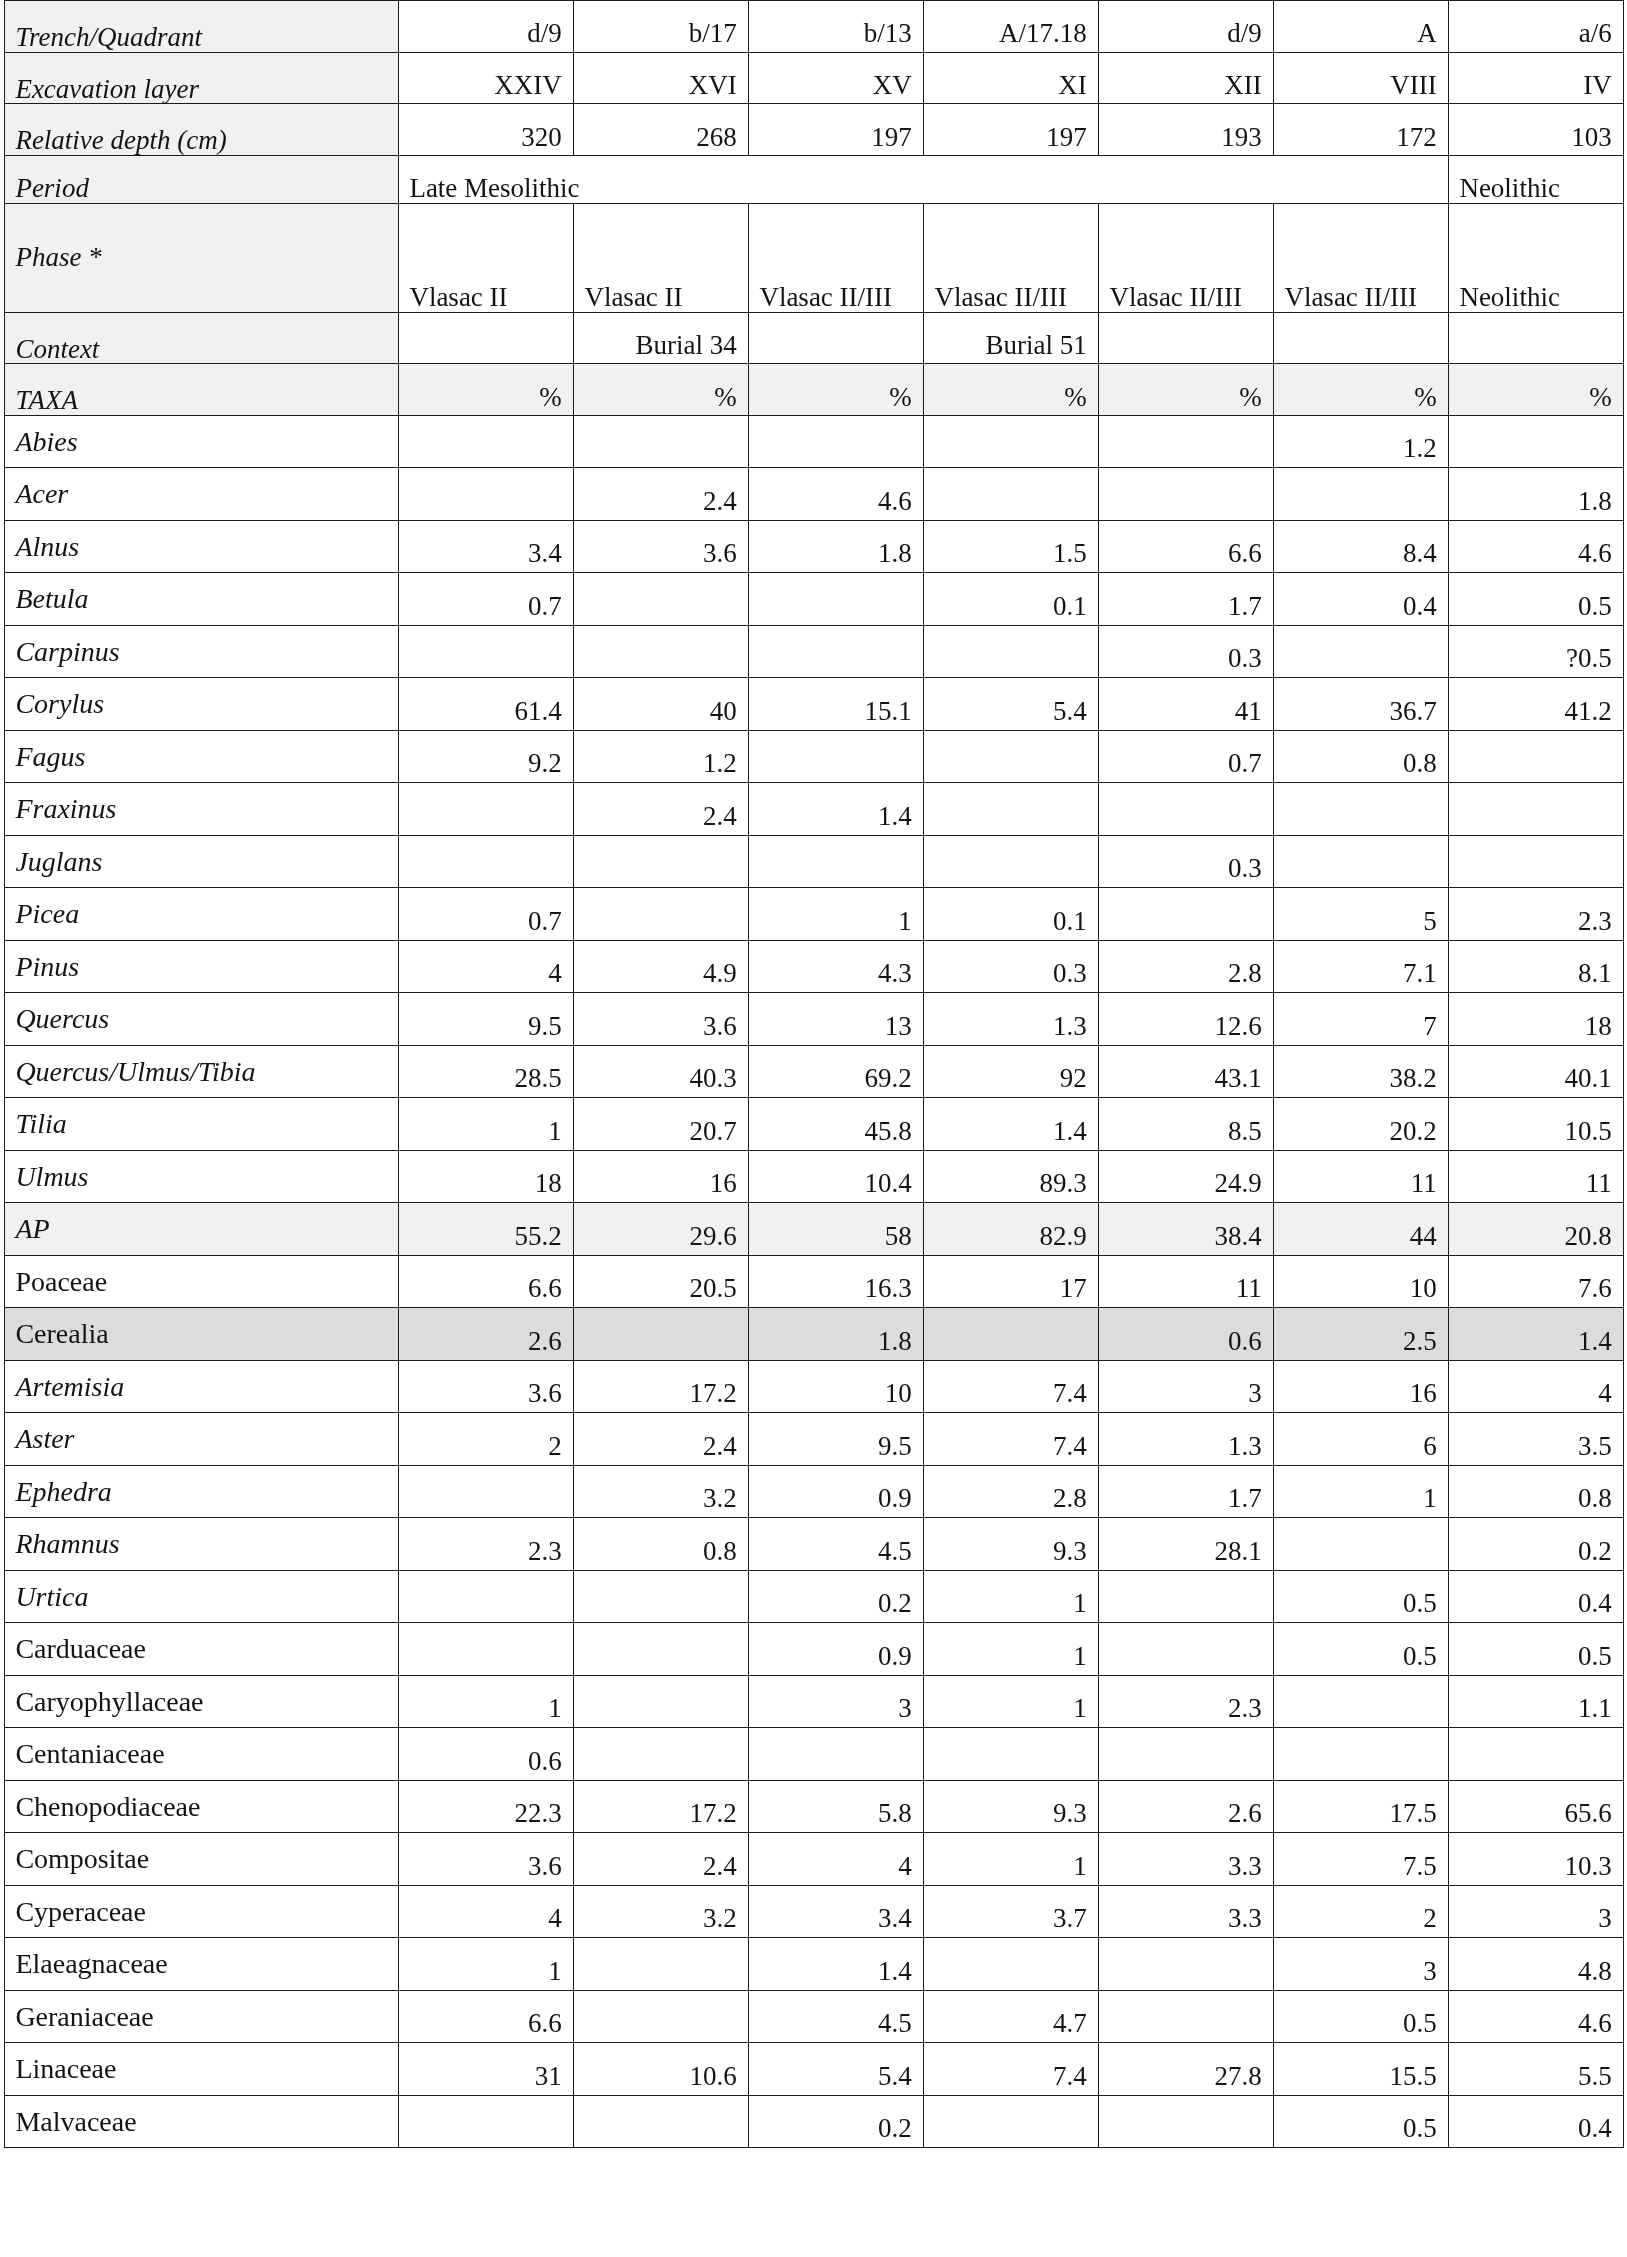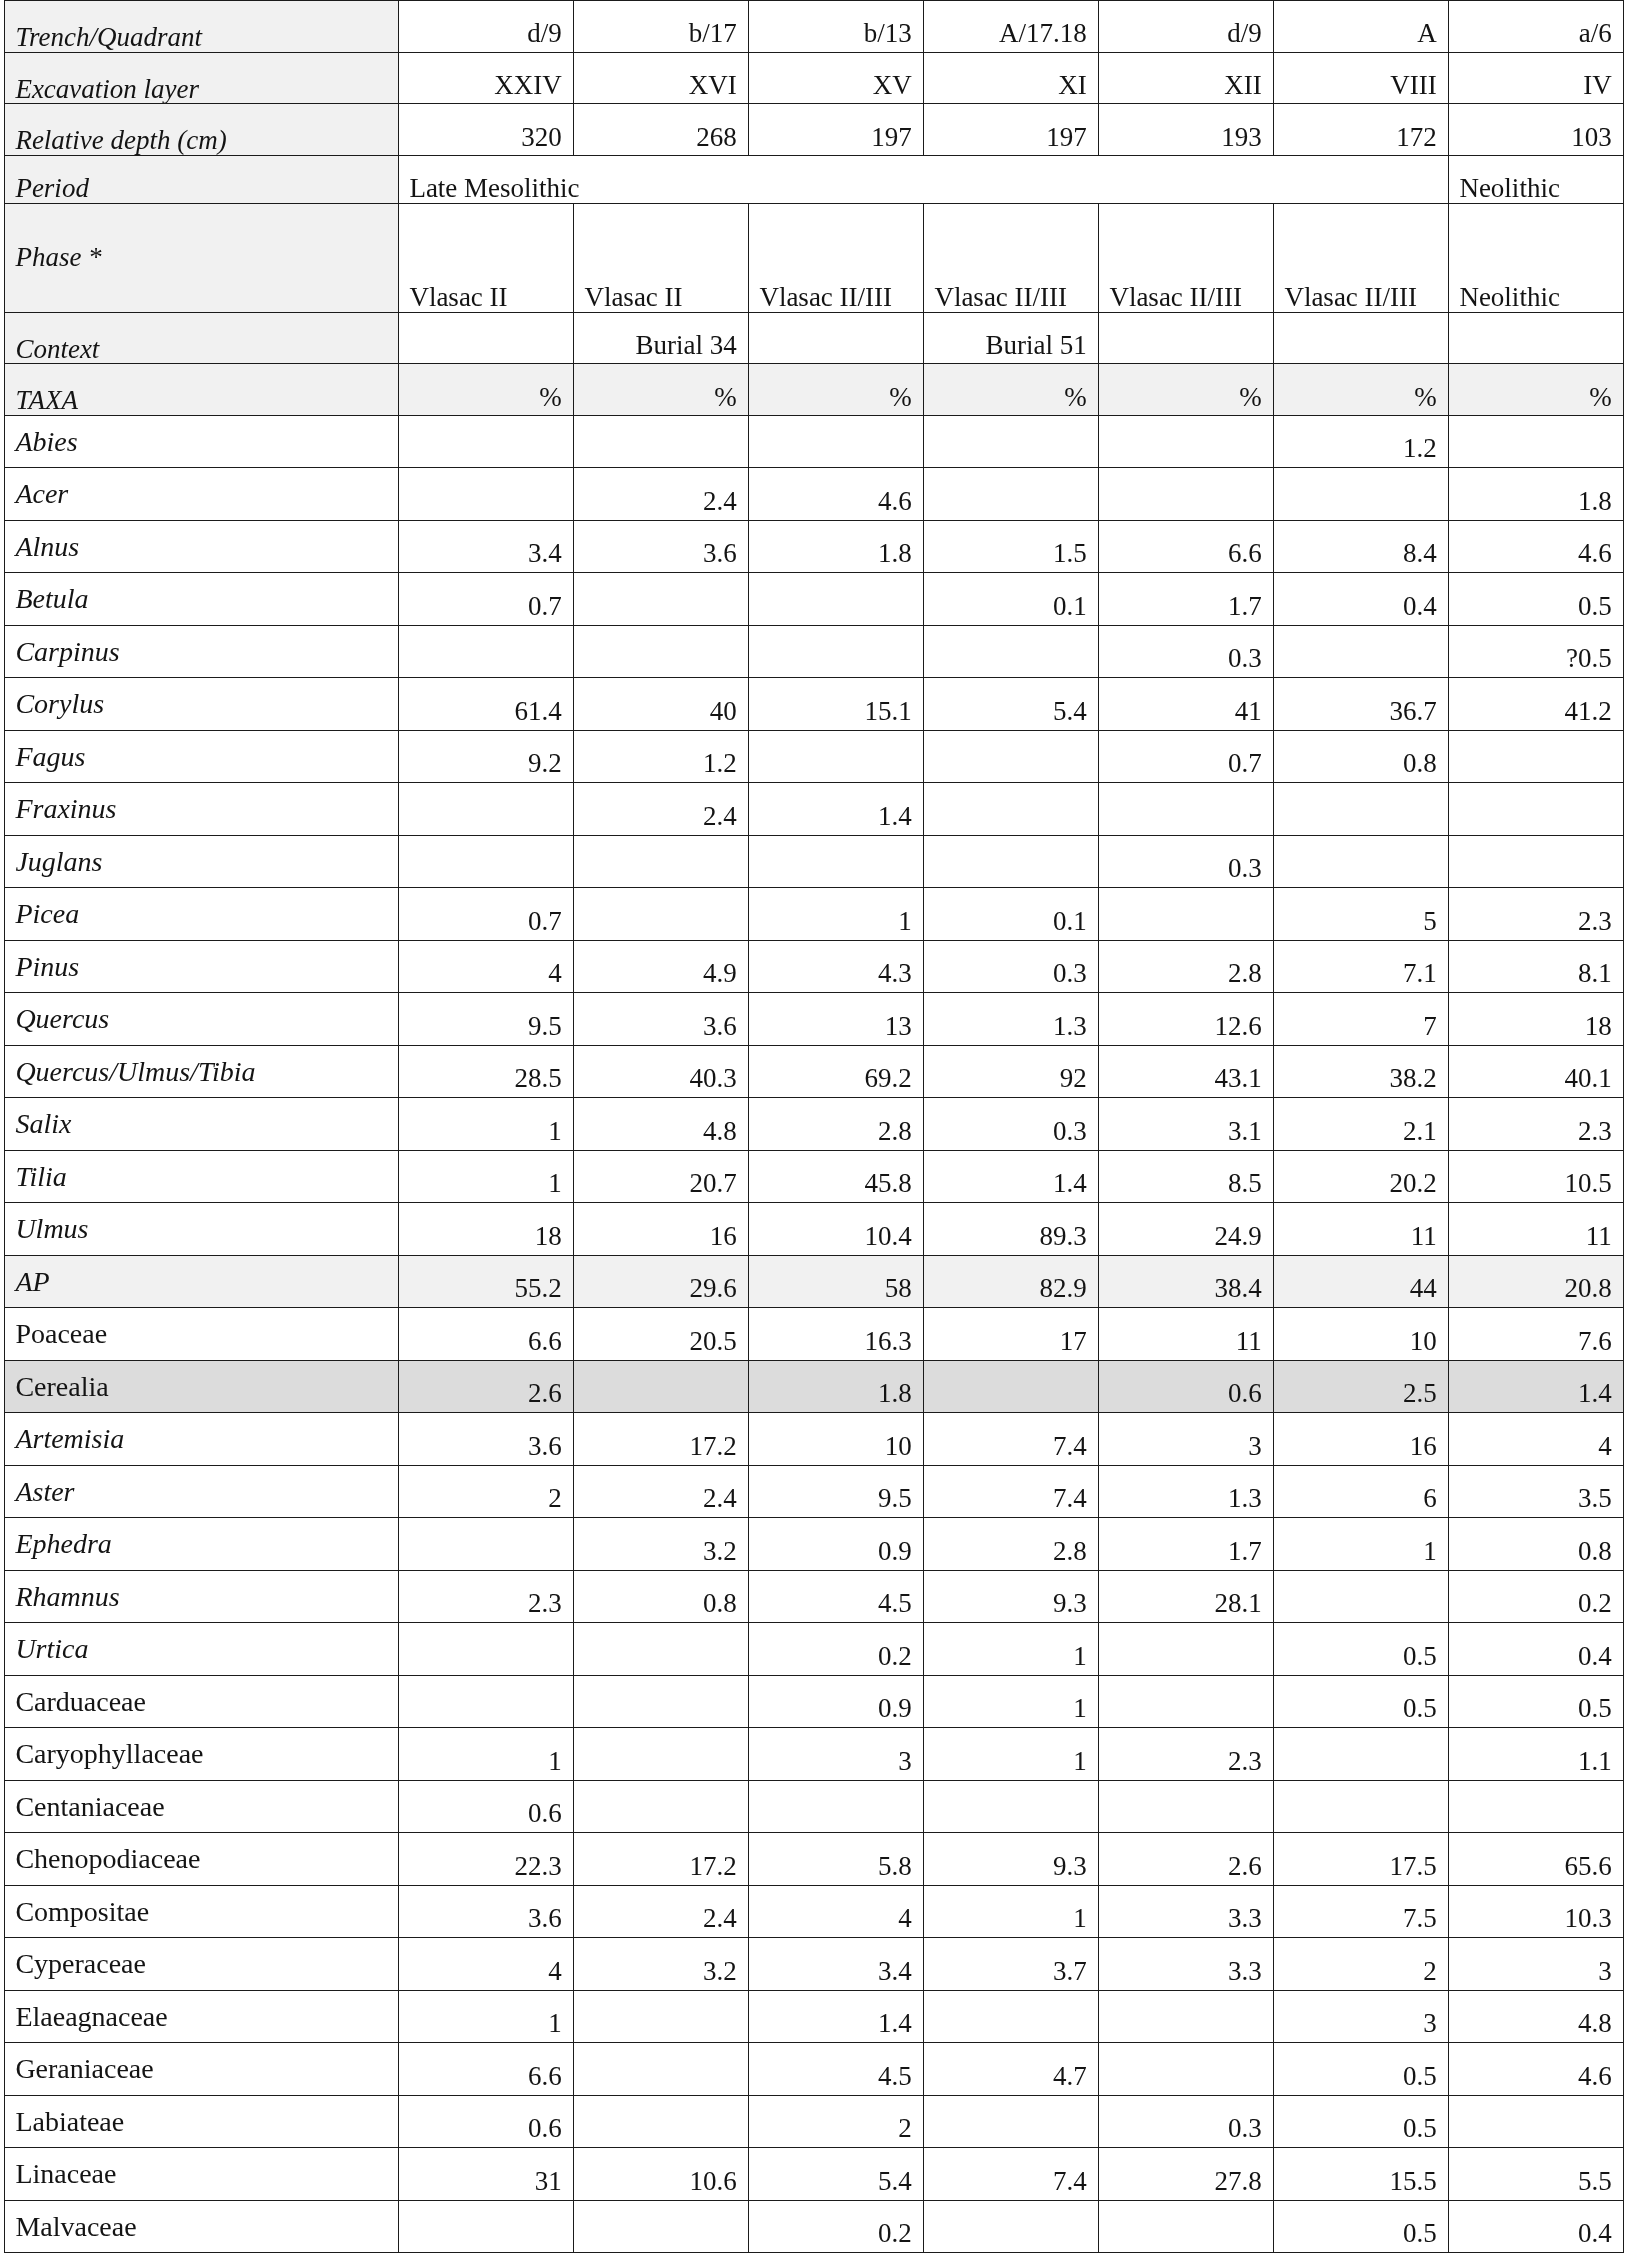--- a/index.html
+++ b/index.html
@@ -260,30 +260,20 @@
           <td class="lbl ital">Quercus/Ulmus/Tibia</td>
           <td class="num">28.5</td>
           <td class="num">40.3</td>
           <td class="num">69.2</td>
           <td class="num">92</td>
           <td class="num">43.1</td>
           <td class="num">38.2</td>
           <td class="num">40.1</td>
         </tr>
         <tr class="drow">
-          <td class="lbl ital">Salix</td>
-          <td class="num">1</td>
-          <td class="num">4.8</td>
-          <td class="num">2.8</td>
-          <td class="num">0.3</td>
-          <td class="num">3.1</td>
-          <td class="num">2.1</td>
-          <td class="num">2.3</td>
-        </tr>
-        <tr class="drow">
           <td class="lbl ital">Tilia</td>
           <td class="num">1</td>
           <td class="num">20.7</td>
           <td class="num">45.8</td>
           <td class="num">1.4</td>
           <td class="num">8.5</td>
           <td class="num">20.2</td>
           <td class="num">10.5</td>
         </tr>
         <tr class="drow">
@@ -450,30 +440,20 @@
           <td class="lbl">Geraniaceae</td>
           <td class="num">6.6</td>
           <td class="num"></td>
           <td class="num">4.5</td>
           <td class="num">4.7</td>
           <td class="num"></td>
           <td class="num">0.5</td>
           <td class="num">4.6</td>
         </tr>
         <tr class="drow">
-          <td class="lbl">Labiateae</td>
-          <td class="num">0.6</td>
-          <td class="num"></td>
-          <td class="num">2</td>
-          <td class="num"></td>
-          <td class="num">0.3</td>
-          <td class="num">0.5</td>
-          <td class="num"></td>
-        </tr>
-        <tr class="drow">
           <td class="lbl">Linaceae</td>
           <td class="num">31</td>
           <td class="num">10.6</td>
           <td class="num">5.4</td>
           <td class="num">7.4</td>
           <td class="num">27.8</td>
           <td class="num">15.5</td>
           <td class="num">5.5</td>
         </tr>
         <tr class="drow">

